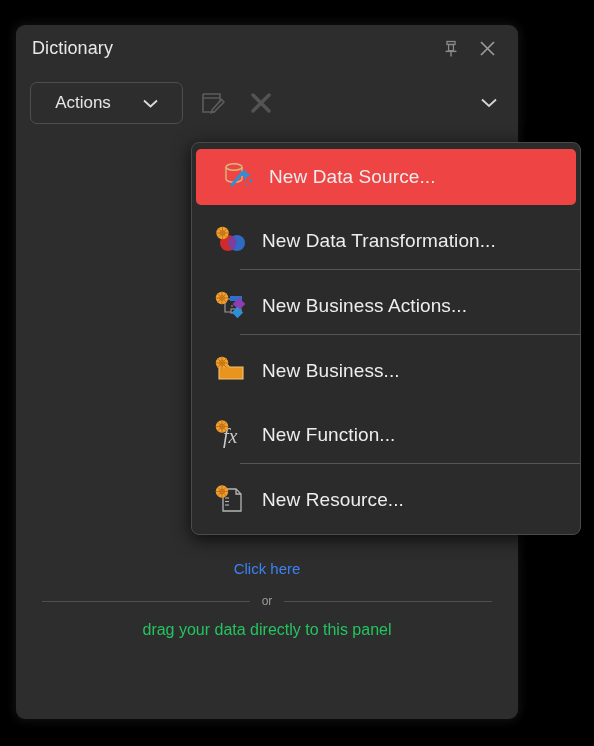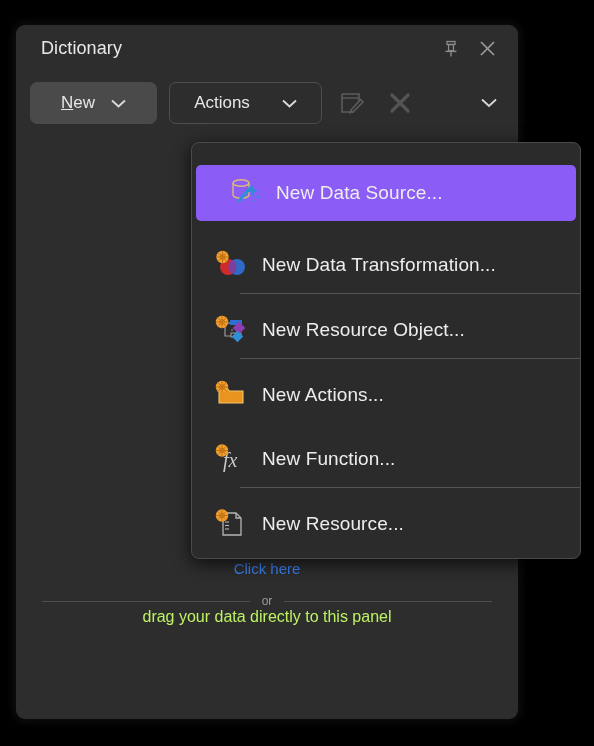--- a/index.html
+++ b/index.html
@@ -37,21 +37,20 @@
     display: flex;
     align-items: center;
     padding: 0 14px 0 16px;
   }
 
   .panel-title {
     font-size: 18px;
     color: #e8e8e8;
     letter-spacing: 0.1px;
     flex: 1;
-    margin-left: 9px;
   }
 
   .title-icons {
     display: flex;
     align-items: center;
     gap: 14px;
     padding-right: 6px;
   }
 
   .title-icon {
@@ -166,22 +165,22 @@
     align-items: center;
     gap: 12px;
     margin-top: 10px;
     color: #9a9a9a;
     font-size: 12px;
   }
   .es-or .rule { flex: 1; height: 1px; background: #4e4e4e; }
 
   .es-drag {
     font-size: 16px;
-    color: #bef264;
-    margin-top: 0;
+    color: #22c55e;
+    margin-top: 13px;
   }
 
   
   .menu {
     position: absolute;
     left: 191px;
     top: 142px;
     width: 390px;
     background: #2b2b2b;
     border: 1px solid #4a4a4a;
@@ -195,24 +194,24 @@
     position: relative;
     height: 56px;
     display: flex;
     align-items: center;
     padding-left: 16px;
     cursor: pointer;
     margin-top: 8px;
   }
 
   .menu-item.selected {
-    background: #8b5cf6;
+    background: #ef4444;
     border-radius: 5px;
-    margin: 16px 4px;
-    padding-left: 26px;
+    margin: 0 4px;
+    padding-left: 19px;
   }
 
   .mi-icon {
     width: 46px;
     min-width: 46px;
     height: 38px;
     display: flex;
     align-items: center;
     justify-content: center;
   }
@@ -255,28 +254,20 @@
           <svg width="19" height="19" viewBox="0 0 19 19">
             <line x1="3" y1="3" x2="16" y2="16" stroke="#9a9a9a" stroke-width="1.7"></line>
             <line x1="16" y1="3" x2="3" y2="16" stroke="#9a9a9a" stroke-width="1.7"></line>
           </svg>
         </div>
       </div>
     </div>
 
     <div class="toolbar">
 
-      <div class="tb-btn new">
-        <span><span class="mnem">N</span><span>ew</span></span>
-        <span class="caret">
-          <svg width="15" height="9" viewBox="0 0 15 9">
-            <polyline points="1,1.5 7.5,7.5 14,1.5" fill="none" stroke="#dcdcdc" stroke-width="1.8"></polyline>
-          </svg>
-        </span>
-      </div>
 
       <div class="tb-btn actions">
         <span>Actions</span>
         <span class="caret">
           <svg width="15" height="9" viewBox="0 0 15 9">
             <polyline points="1,1.5 7.5,7.5 14,1.5" fill="none" stroke="#dcdcdc" stroke-width="1.8"></polyline>
           </svg>
         </span>
       </div>
 
@@ -366,39 +357,39 @@
           <circle cx="8" cy="8" r="6.2" fill="#f0a030"></circle>
           <circle cx="8" cy="8" r="2.4" fill="none" stroke="#c07010" stroke-width="1"></circle>
           <g stroke="#c07010" stroke-width="0.9">
             <line x1="8" y1="1.8" x2="8" y2="14.2"></line>
             <line x1="1.8" y1="8" x2="14.2" y2="8"></line>
             <line x1="3.6" y1="3.6" x2="12.4" y2="12.4"></line>
             <line x1="12.4" y1="3.6" x2="3.6" y2="12.4"></line>
           </g>
         </svg>
       </span>
-      <span class="mi-label">New Resource Object...</span>
+      <span class="mi-label">New Business Actions...</span>
     </div>
     <div class="menu-sep"></div>
 
     <div class="menu-item">
       <span class="mi-icon">
         <svg width="34" height="32" viewBox="0 0 34 32">
           <path d="M5 9 H13 L15.5 12 H29 V24 H5 Z" fill="#e8941f" stroke="#f3c470" stroke-width="1.1"></path>
           <circle cx="8" cy="8" r="6.2" fill="#f0a030"></circle>
           <circle cx="8" cy="8" r="2.4" fill="none" stroke="#c07010" stroke-width="1"></circle>
           <g stroke="#c07010" stroke-width="0.9">
             <line x1="8" y1="1.8" x2="8" y2="14.2"></line>
             <line x1="1.8" y1="8" x2="14.2" y2="8"></line>
             <line x1="3.6" y1="3.6" x2="12.4" y2="12.4"></line>
             <line x1="12.4" y1="3.6" x2="3.6" y2="12.4"></line>
           </g>
         </svg>
       </span>
-      <span class="mi-label">New Actions...</span>
+      <span class="mi-label">New Business...</span>
     </div>
 
 
     <div class="menu-item">
       <span class="mi-icon">
         <svg width="34" height="32" viewBox="0 0 34 32">
           <text x="9" y="24" font-family="'Liberation Serif', serif" font-style="italic" font-size="20" fill="#c8c8c8">fx</text>
           <circle cx="8" cy="7.5" r="6.2" fill="#f0a030"></circle>
           <circle cx="8" cy="7.5" r="2.4" fill="none" stroke="#c07010" stroke-width="1"></circle>
           <g stroke="#c07010" stroke-width="0.9">

